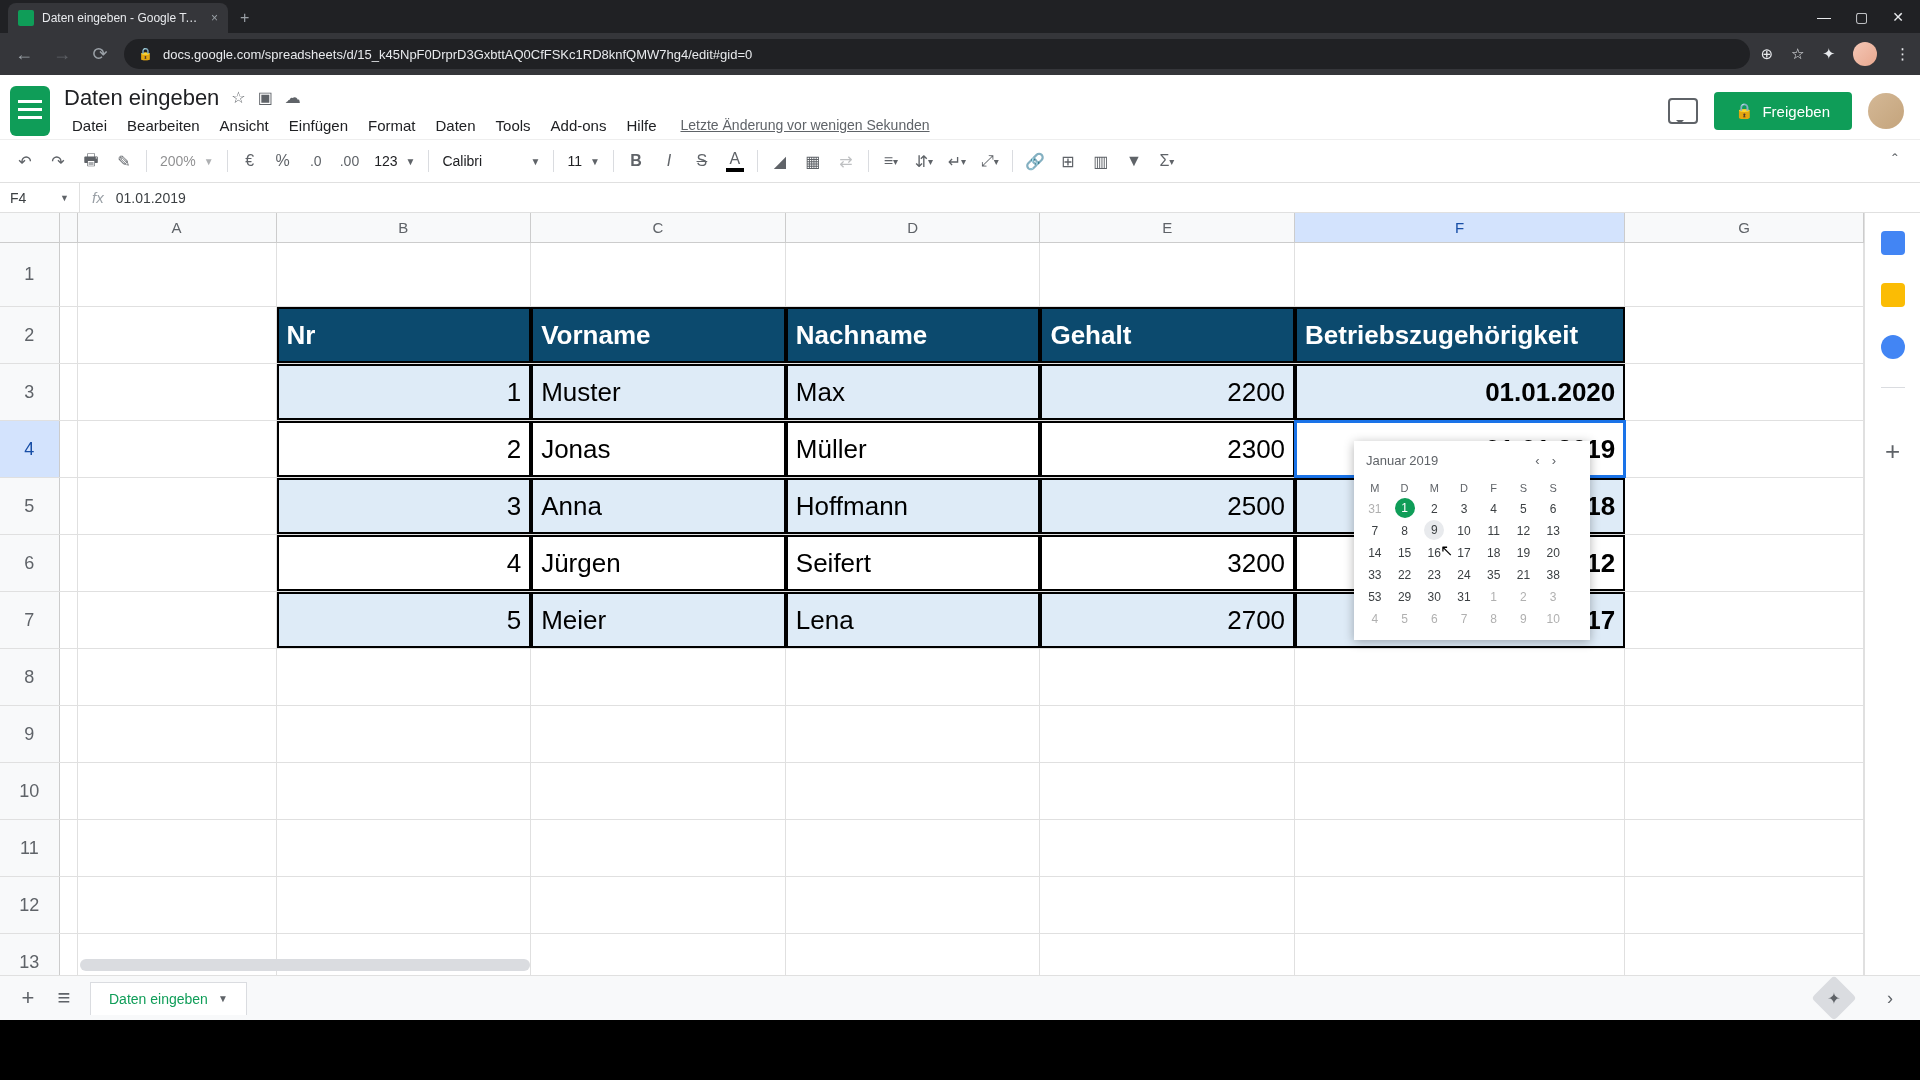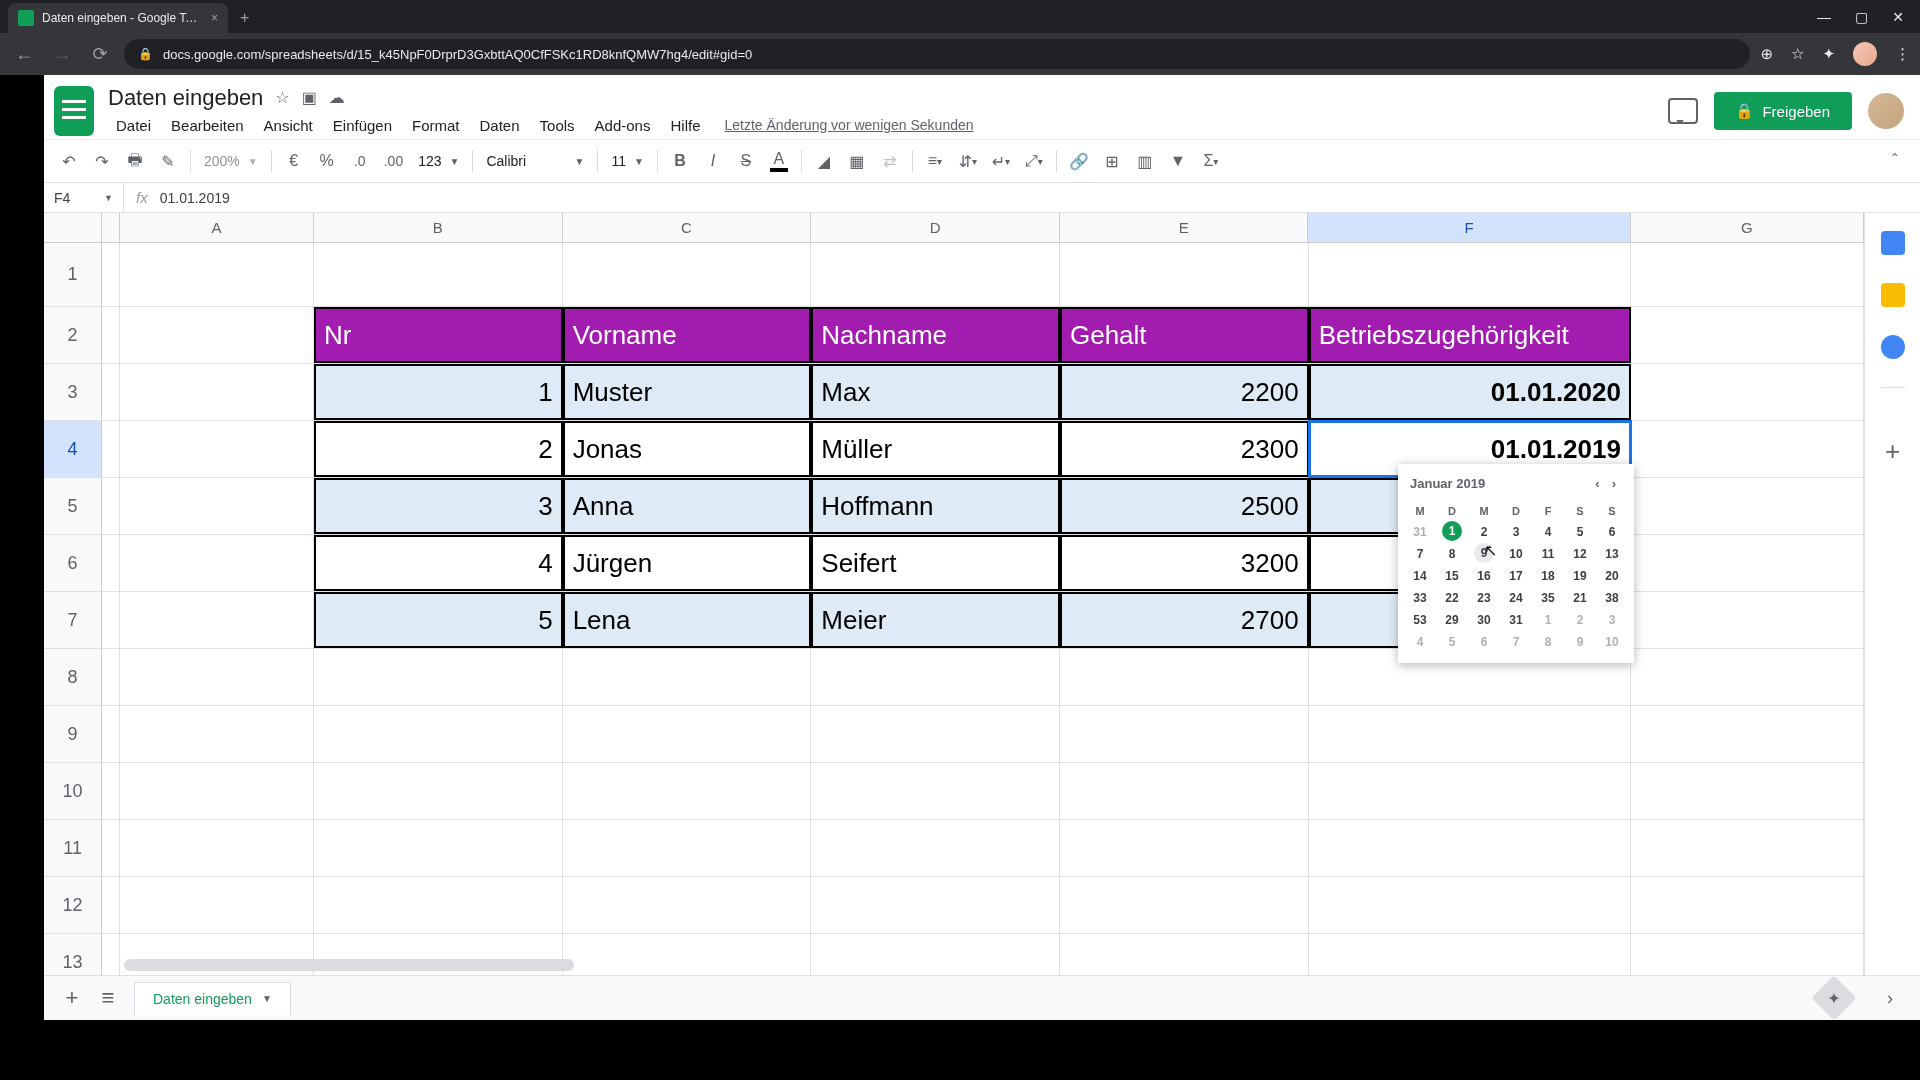--- a/index.html
+++ b/index.html
@@ -15,21 +15,21 @@
 .window-controls { margin-left: auto; display: flex; gap: 24px; padding: 0 16px 8px 0; color: #e8eaed; font-size: 14px; }
 
 .address-bar { background: #35363a; height: 42px; display: flex; align-items: center; padding: 0 10px; gap: 10px; }
 .nav-btn { color: #9aa0a6; font-size: 18px; width: 28px; text-align: center; cursor: pointer; }
 .url-bar { flex: 1; background: #202124; border-radius: 20px; height: 30px; display: flex; align-items: center; padding: 0 14px; color: #e8eaed; font-size: 13px; }
 .lock-icon { margin-right: 10px; font-size: 12px; }
 .addr-icons { display: flex; gap: 18px; color: #e8eaed; font-size: 15px; align-items: center; }
 .avatar { width: 24px; height: 24px; border-radius: 50%; background: linear-gradient(135deg,#f4c7b6,#e8a88f); }
 
 
-.app { background: #fff; height: calc(100% - 75px - 60px); display: flex; flex-direction: column; margin-left: 44px; }
+.app { background: #fff; height: calc(100% - 75px - 60px); display: flex; flex-direction: column; }
 
 
 .doc-header { display: flex; align-items: center; padding: 8px 16px 0 10px; height: 64px; }
 .doc-logo { width: 40px; height: 50px; background: #0f9d58; border-radius: 6px; position: relative; margin-right: 14px; }
 .doc-logo::after { content:""; position:absolute; top:14px; left:8px; right:8px; height:22px; background:repeating-linear-gradient(to bottom,#fff 0 3px,transparent 3px 8px); }
 .doc-titles { display: flex; flex-direction: column; }
 .doc-title-row { display: flex; align-items: center; gap: 12px; }
 .doc-title { font-size: 22px; color: #202124; }
 .doc-title-icon { color: #5f6368; font-size: 16px; cursor: pointer; }
 .menu-bar { display: flex; gap: 4px; margin-top: 2px; }
@@ -72,29 +72,29 @@
 
 .grid-body { position: absolute; top: 30px; left: 0; right: 0; bottom: 0; }
 .row { display: flex; border-bottom: 1px solid #e0e0e0; height: 57px; }
 .row.first { height: 64px; }
 .row-h { width: 60px; border-right: 1px solid #ccc; background: #f8f9fa; display: flex; align-items: center; justify-content: center; font-size: 18px; color: #5f6368; }
 .row-h.active { background: #d3e3fd; color: #174ea6; }
 .row-spacer { width: 18px; border-right: 1px solid #e0e0e0; background:#fff; }
 .cell { border-right: 1px solid #e0e0e0; display: flex; align-items: center; padding: 0 8px; font-size: 26px; color: #000; }
 
 
-.th { background: #a21caf; color: #fff; font-weight: normal; border: 2px solid #000 !important; }
+.th { background: #0c4a6e; color: #fff; font-weight: bold; border: 2px solid #000 !important; }
 .td { border: 2px solid #000 !important; }
 .td.even { background: #deebf7; }
 .td.num { justify-content: flex-end; }
 .td.date { justify-content: flex-end; font-weight: bold; }
 .selected-cell { outline: 3px solid #1a73e8; outline-offset: -2px; background: #fff !important; }
 
 
-.datepicker { position: absolute; top: 251px; left: 1354px; width: 236px; background: #fff; box-shadow: 0 2px 10px rgba(0,0,0,0.3); z-index: 100; padding: 8px 6px 10px 6px; font-size: 12px; color: #3c4043; font-weight: bold; }
+.datepicker { position: absolute; top: 228px; left: 1354px; width: 236px; background: #fff; box-shadow: 0 2px 10px rgba(0,0,0,0.3); z-index: 100; padding: 8px 22px 10px 6px; font-size: 12px; color: #3c4043; }
 .dp-header { display: flex; align-items: center; padding: 4px 6px 10px 6px; }
 .dp-month { flex: 1; font-size: 13px; color: #5f6368; }
 .dp-nav { color: #5f6368; cursor: pointer; padding: 0 6px; font-size: 13px; }
 .dp-grid { display: grid; grid-template-columns: repeat(7, 1fr); text-align: center; }
 .dp-dow { color: #5f6368; font-size: 11px; padding: 4px 0; }
 .dp-day { padding: 4px 0; cursor: pointer; font-size: 12px; }
 .dp-day.other { color: #b0b0b0; }
 .dp-day.selected { background: #0f9d58; color: #fff; border-radius: 50%; width: 20px; height: 20px; line-height: 20px; margin: 0 auto; padding: 0; }
 .dp-day.hover { background: #e8eaed; border-radius: 50%; width: 20px; height: 20px; line-height: 20px; margin: 0 auto; padding: 0; }
 .cursor { position:absolute; top: 328px; left: 1440px; font-size: 16px; z-index: 200; pointer-events: none; }
@@ -332,22 +332,22 @@
             <div class="cell col-D td">Seifert</div>
             <div class="cell col-E td num">3200</div>
             <div class="cell col-F td date">12</div>
             <div class="cell col-G"></div>
           </div>
           <div class="row">
             <div class="row-h">7</div>
             <div class="row-spacer"></div>
             <div class="cell col-A"></div>
             <div class="cell col-B td even num">5</div>
+            <div class="cell col-D td even">Meier</div>
             <div class="cell col-C td even">Lena</div>
-            <div class="cell col-D td even">Meier</div>
             <div class="cell col-E td even num">2700</div>
             <div class="cell col-F td even date">17</div>
             <div class="cell col-G"></div>
           </div>
           <div class="row">
             <div class="row-h">8</div>
             <div class="row-spacer"></div>
             <div class="cell col-A"></div>
             <div class="cell col-B"></div>
             <div class="cell col-C"></div>

